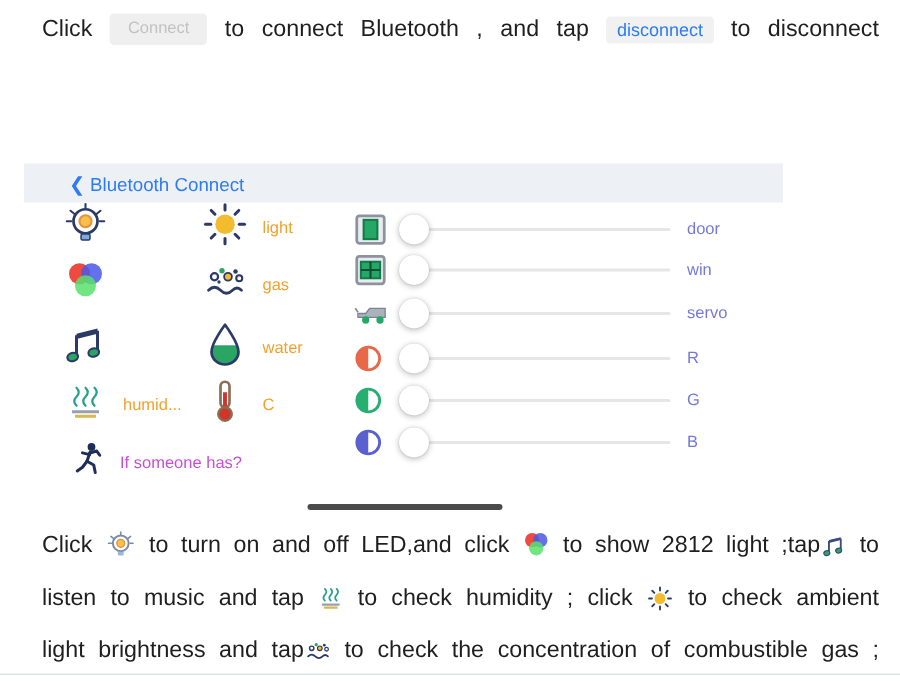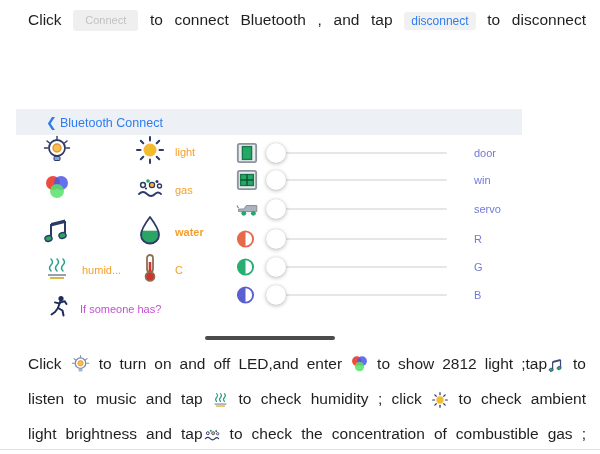--- a/index.html
+++ b/index.html
@@ -18,21 +18,21 @@
   #back-btn{position:absolute;left:30px;top:6px;color:var(--accent-blue,#2e7cf0);font-size:13px;font-weight:bold;cursor:pointer;}
   #app-title{position:absolute;left:44px;top:7px;color:var(--accent-blue,#2e7cf0);font-size:12.5px;}
   .gcell{position:absolute;transform:translate(-50%,-50%);}
   .glabel{position:absolute;transform:translateY(-50%);font-size:11px;color:var(--label-orange,#f5a02c);white-space:nowrap;}
   .glabel.purple{color:var(--label-purple,#c44fd4);}
   .srow{position:absolute;left:220px;width:286px;height:26px;}
   .sicon{position:absolute;left:0;top:50%;transform:translateY(-50%);}
   .strack{position:absolute;left:40px;width:171px;top:12px;height:2px;background:#e6e6e8;border-radius:1px;}
   .sknob{position:absolute;left:30px;top:3px;width:20px;height:20px;border-radius:50%;background:#fff;
          box-shadow:0 1px 4px rgba(0,0,0,.28),0 0 1px rgba(0,0,0,.15);}
-  .slabel{position:absolute;left:222px;top:50%;transform:translateY(-50%);font-size:11px;color:var(--slider-label,#7479d8);margin-left:16px;}
+  .slabel{position:absolute;left:222px;top:50%;transform:translateY(-50%);font-size:11px;color:var(--slider-label,#7479d8);}
   #home-bar{position:absolute;left:189px;top:227px;width:130px;height:4px;border-radius:2px;background:var(--home-bar,#4b4b4b);}
   #bottom-rule{position:absolute;left:0;top:449px;width:600px;height:1px;background:#dde1e6;}
 </style>
 </head>
 <body>
 
 <div id="page">
 
   <div class="tline just" style="top:8px;">
     <span>Click</span>
@@ -145,21 +145,21 @@
     </div>
     <div class="gcell" style="left:134px;top:161px;">
       <svg width="24" height="30" viewBox="0 0 24 30">
         <rect x="9" y="2" width="6" height="17" rx="3" fill="#ffffff" stroke="#8a6f55" stroke-width="1.8"></rect>
         <line x1="12" y1="9" x2="12" y2="19" stroke="#d2332a" stroke-width="2.6"></line>
         <circle cx="12" cy="23.5" r="4.5" fill="#d2332a" stroke="#8a6f55" stroke-width="1.6"></circle>
       </svg>
     </div>
     <span class="glabel" style="left:159px;top:43px;">light</span>
     <span class="glabel" style="left:159px;top:81px;">gas</span>
-    <span class="glabel" style="left:159px;top:123px;font-weight:bold;">water</span>
+    <span class="glabel" style="left:159px;top:123px;">water</span>
     <span class="glabel" style="left:159px;top:161px;">C</span>
 
     <div class="srow" style="top:31px;">
       <svg class="sicon" width="22" height="22" viewBox="0 0 24 24">
         <rect x="2" y="2" width="20" height="20" rx="2" fill="#e8ebef" stroke="#8d939e" stroke-width="2"></rect>
         <rect x="7" y="5" width="10" height="14" fill="#25a867" stroke="#157a4a" stroke-width="1.5"></rect>
       </svg>
       <div class="strack"></div>
       <div class="sknob"></div>
       <span class="slabel">door</span>
@@ -224,21 +224,21 @@
         <line x1="6" y1="7" x2="8.5" y2="9"></line>
           <line x1="26" y1="7" x2="23.5" y2="9"></line>
         <line x1="3.5" y1="14" x2="6.5" y2="14"></line>
           <line x1="28.5" y1="14" x2="25.5" y2="14"></line>
         <line x1="16" y1="2.5" x2="16" y2="5"></line>
       </g>
       <circle cx="16" cy="14" r="8" fill="#ffffff" stroke="#7a8aa8" stroke-width="2"></circle>
       <circle cx="16" cy="14" r="4" fill="#f6c14a" stroke="#e8913a" stroke-width="1.4"></circle>
       <rect x="13" y="22.5" width="6" height="4" rx="1" fill="#9fb6d6"></rect>
     </svg>
-    <span>to turn on and off LED,and enter</span>
+    <span>to turn on and off LED,and click</span>
     <svg class="iicon" width="19" height="19" viewBox="0 0 28 28">
       <circle cx="10" cy="9" r="7" fill="#ee3b30" fill-opacity="0.92"></circle>
       <circle cx="18" cy="9" r="7" fill="#4a57e8" fill-opacity="0.85"></circle>
       <circle cx="14" cy="17" r="7" fill="#58e06b" fill-opacity="0.85"></circle>
     </svg>
     <span>to show 2812 light ;tap</span><svg class="iicon" width="18" height="18" viewBox="0 0 32 32">
       <path d="M10,9 L24,5.5 L24,9 L10,12.5 Z" fill="#3a4a7a"></path>
       <line x1="10" y1="10" x2="10" y2="24" stroke="#3a4a7a" stroke-width="2.2"></line>
       <line x1="24" y1="7" x2="24" y2="21" stroke="#3a4a7a" stroke-width="2.2"></line>
       <ellipse cx="7.5" cy="24.5" rx="3.6" ry="2.8" fill="#2aa564" stroke="#3a4a7a" stroke-width="1.4" transform="rotate(-15 7.5 24.5)"></ellipse>

